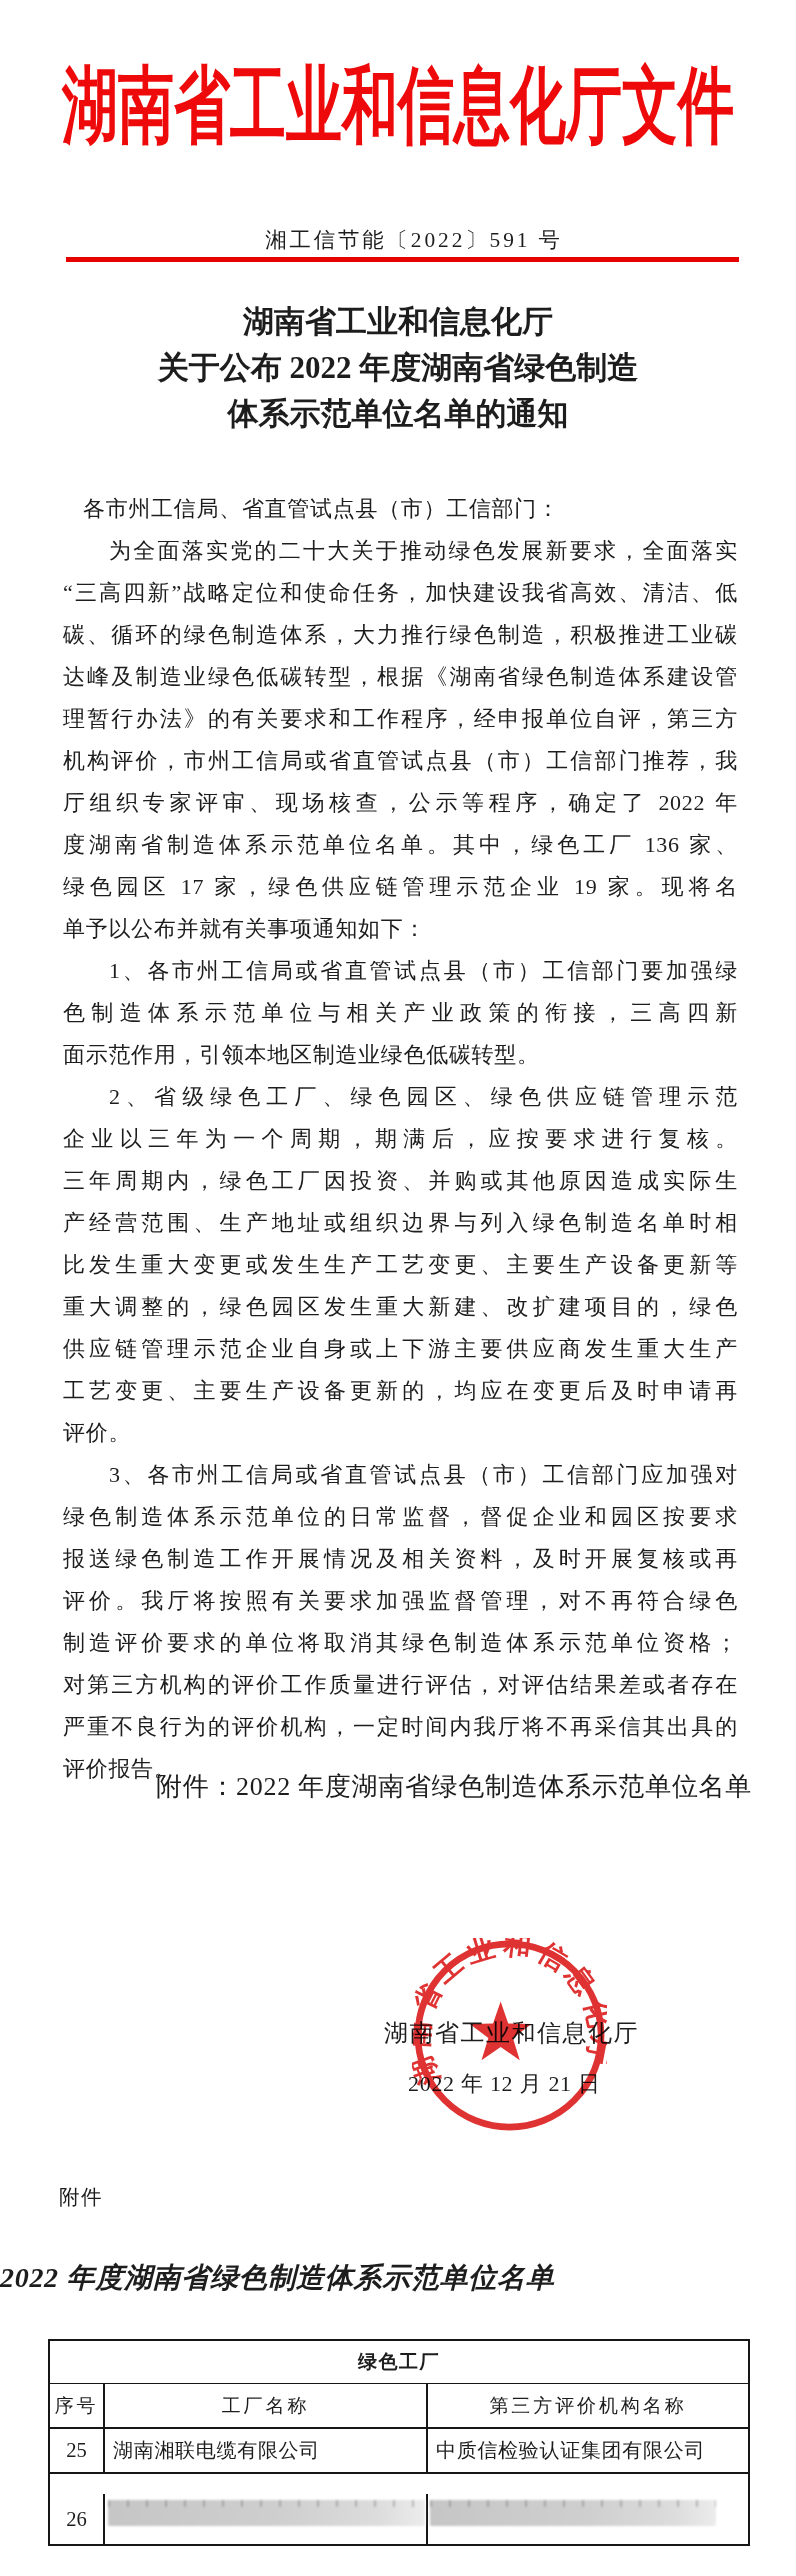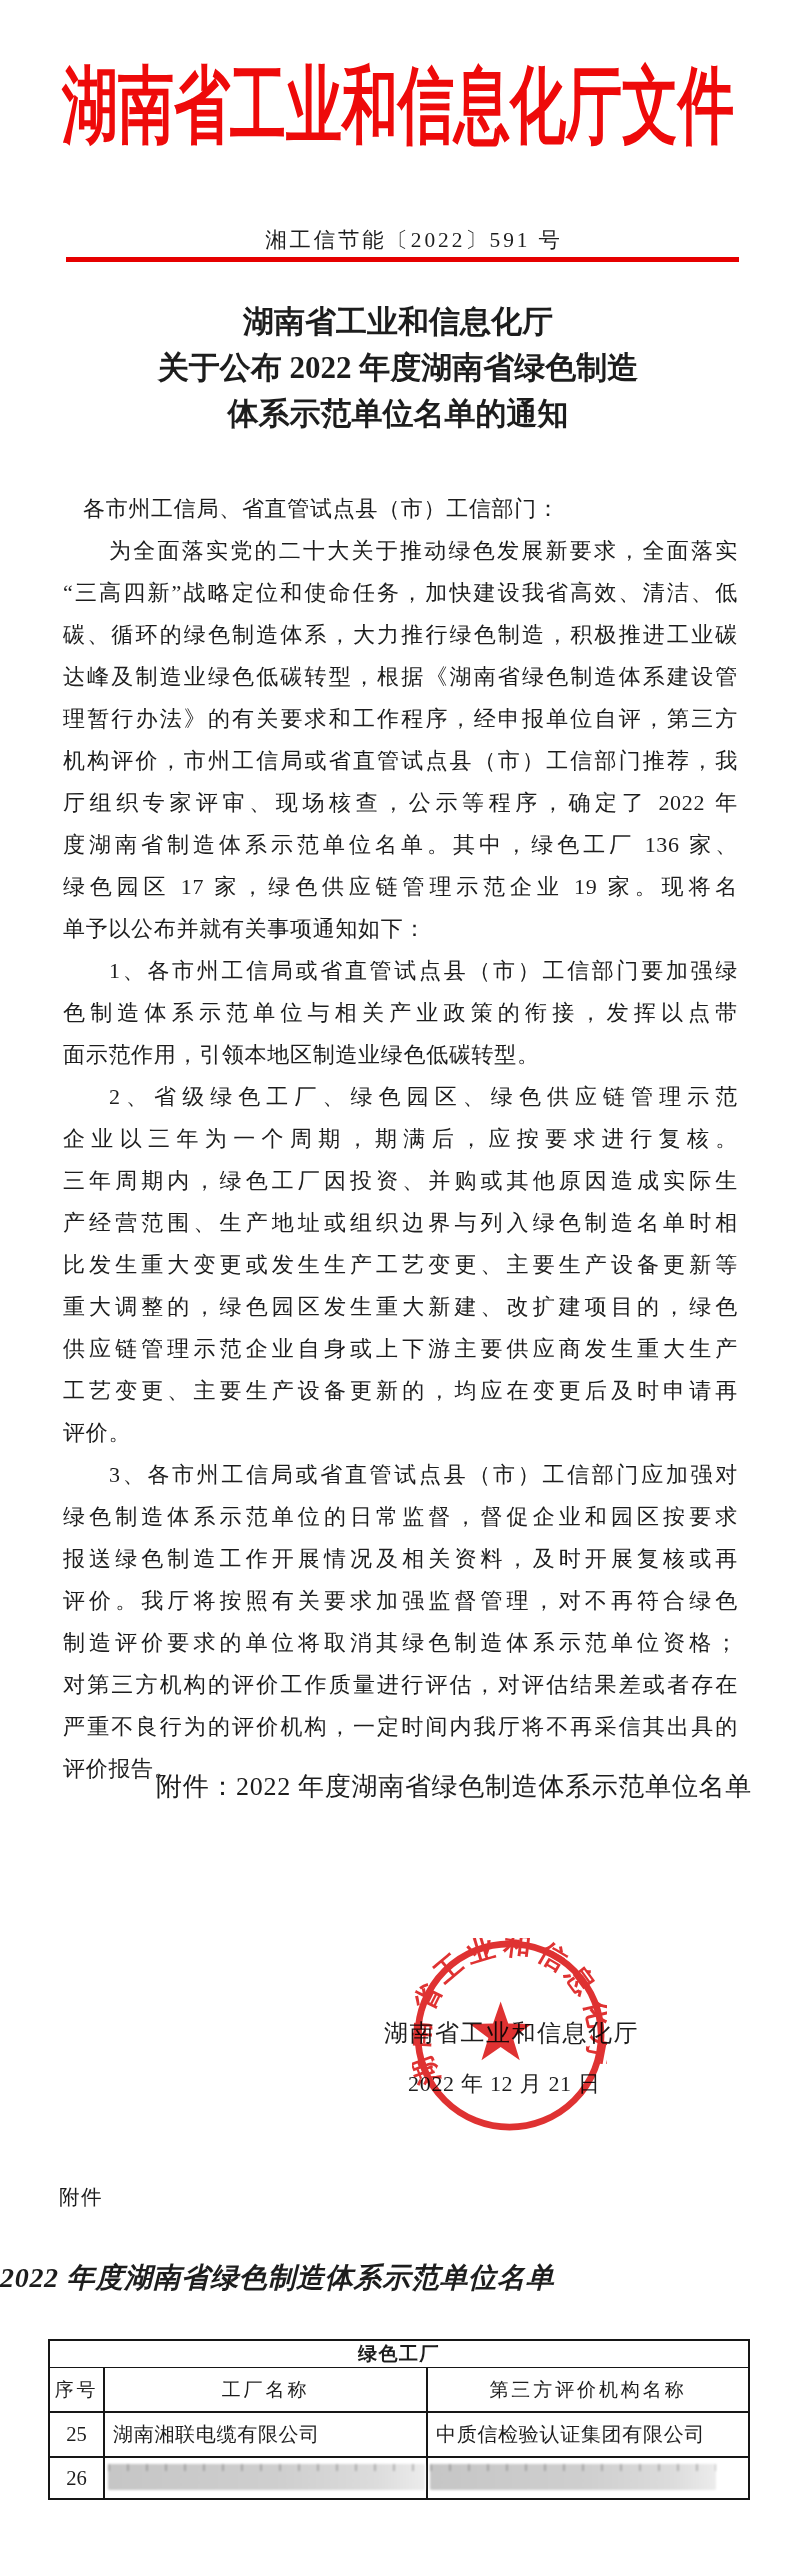--- a/index.html
+++ b/index.html
@@ -36,25 +36,25 @@
 
   
   #att-label{top:2183px;left:59px;font-size:20.6px;letter-spacing:1.5px;}
   #att-title{top:2259px;left:0;width:796px;text-align:left;
     font-size:28px;font-weight:bold;letter-spacing:0.7px;font-style:italic;}
 
   
   #factory-table{top:2339px;left:48px;width:702px;border:2.2px solid #161616;
     box-sizing:border-box;background:#fff;}
   .trow{display:flex;box-sizing:border-box;}
-  .trow-group{height:27px;border-bottom:1.5px solid #161616;align-items:center;justify-content:center;
+  .trow-group{height:43px;border-bottom:1.5px solid #161616;align-items:center;justify-content:center;
     font-family:"Liberation Sans","DejaVu Sans",sans-serif;font-size:19px;font-weight:600;letter-spacing:1.5px;}
   .trow-head{height:45px;border-bottom:2.2px solid #161616;}
   .trow-25{height:45px;border-bottom:2.2px solid #161616;}
-  .trow-26{height:40px;}
+  .trow-26{height:50px;margin-top:20px;}
   .cell{box-sizing:border-box;display:flex;align-items:center;position:relative;}
   .c1{width:55px;border-right:2.2px solid #161616;justify-content:center;}
   .c2{width:323px;border-right:2.2px solid #161616;}
   .c3{width:320px;}
   .head .cell{justify-content:center;font-size:19px;letter-spacing:2.9px;}
   .num{justify-content:center;font-size:20.6px;letter-spacing:0;}
   .nameCell{padding-left:8px;font-size:20px;letter-spacing:0.7px;}
   .redact{position:absolute;top:5.9px;height:26.5px;border-radius:1.5px;
     background:linear-gradient(to right,#c6c6c6,#cfcfcf 55%,#dcdcdc 85%,#ececec);
     filter:blur(1px);}
@@ -82,21 +82,21 @@
     <div class="bline j">“三高四新”战略定位和使命任务，加快建设我省高效、清洁、低</div>
     <div class="bline j">碳、循环的绿色制造体系，大力推行绿色制造，积极推进工业碳</div>
     <div class="bline j">达峰及制造业绿色低碳转型，根据《湖南省绿色制造体系建设管</div>
     <div class="bline j">理暂行办法》的有关要求和工作程序，经申报单位自评，第三方</div>
     <div class="bline j">机构评价，市州工信局或省直管试点县（市）工信部门推荐，我</div>
     <div class="bline j">厅组织专家评审、现场核查，公示等程序，确定了 2022 年</div>
     <div class="bline j">度湖南省制造体系示范单位名单。其中，绿色工厂 136 家、</div>
     <div class="bline j">绿色园区 17 家，绿色供应链管理示范企业 19 家。现将名</div>
     <div class="bline">单予以公布并就有关事项通知如下：</div>
     <div class="bline j ind">1、各市州工信局或省直管试点县（市）工信部门要加强绿</div>
-    <div class="bline j">色制造体系示范单位与相关产业政策的衔接，发挥以点带</div>
+    <div class="bline j">色制造体系示范单位与相关产业政策的衔接，三高四新</div>
     <div class="bline">面示范作用，引领本地区制造业绿色低碳转型。</div>
     <div class="bline j ind">2、省级绿色工厂、绿色园区、绿色供应链管理示范</div>
     <div class="bline j">企业以三年为一个周期，期满后，应按要求进行复核。</div>
     <div class="bline j">三年周期内，绿色工厂因投资、并购或其他原因造成实际生</div>
     <div class="bline j">产经营范围、生产地址或组织边界与列入绿色制造名单时相</div>
     <div class="bline j">比发生重大变更或发生生产工艺变更、主要生产设备更新等</div>
     <div class="bline j">重大调整的，绿色园区发生重大新建、改扩建项目的，绿色</div>
     <div class="bline j">供应链管理示范企业自身或上下游主要供应商发生重大生产</div>
     <div class="bline j">工艺变更、主要生产设备更新的，均应在变更后及时申请再</div>
     <div class="bline">评价。</div>

